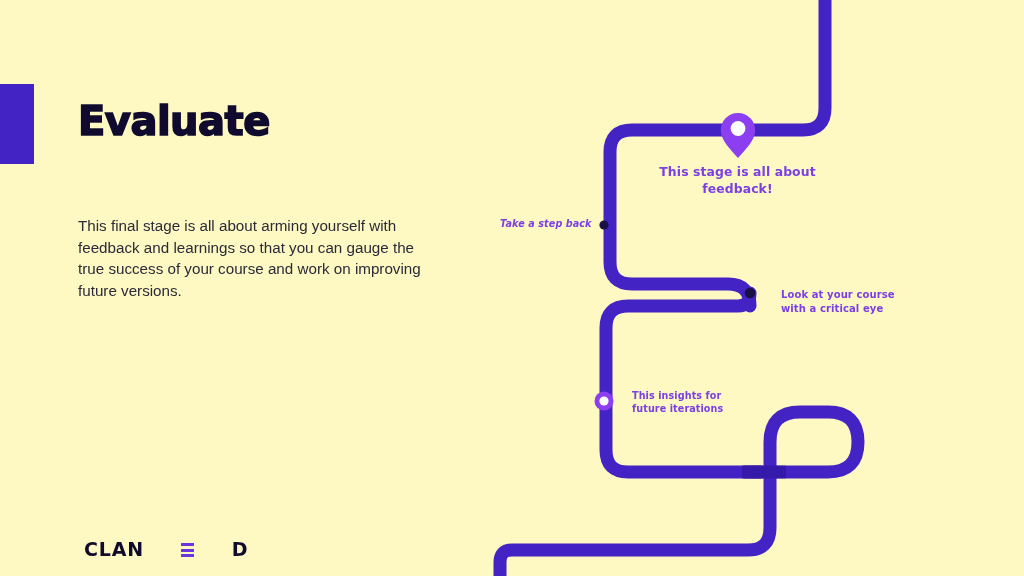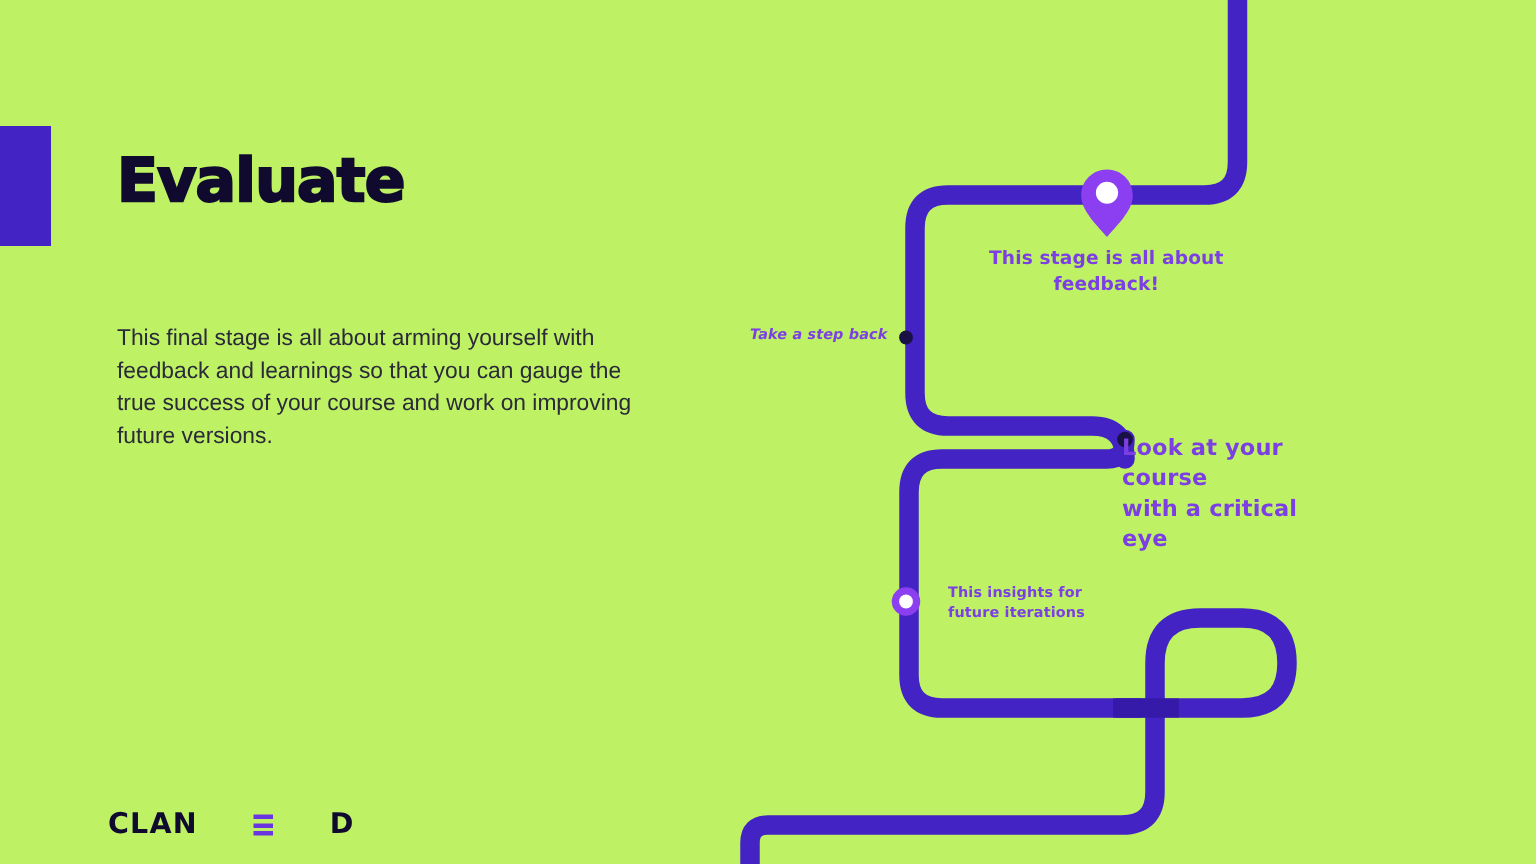--- a/index.html
+++ b/index.html
@@ -15,21 +15,21 @@
     background: #ecebf0;
     font-family: "Liberation Sans", sans-serif;
     position: relative;
   }
 
   .slide {
     position: absolute;
     inset: 0;
     width: 1024px;
     height: 576px;
-    background: #bef264;
+    background: #fef9c3;
     overflow: hidden;
   }
 
   
   .accent-block {
     position: absolute;
     left: 0;
     top: 84px;
     width: 34px;
     height: 80px;
@@ -58,21 +58,21 @@
     font-size: 15.2px;
     line-height: 1.42;
     color: #2a2a38;
     font-family: "Liberation Sans", sans-serif;
     margin-top: 40px;
   }
 
   
   .logo {
     position: absolute;
-    left: 72px;
+    left: 84px;
     top: 538px;
     display: flex;
     align-items: center;
     height: 22px;
     gap: 36px;
   }
   .logo-text {
     font-family: "DejaVu Sans", sans-serif;
     font-size: 19px;
     font-weight: 700;
@@ -131,25 +131,25 @@
   .label-stepback {
     left: 500px;
     top: 218px;
     width: 94px;
     text-align: left;
     font-size: 9.6px;
     font-style: italic;
   }
 
   .label-critical {
-    left: 748px;
+    left: 781px;
     top: 288px;
     width: 120px;
     text-align: left;
-    font-size: 15px;
+    font-size: 10px;
   }
 
   .label-insights {
     left: 632px;
     top: 390px;
     width: 120px;
     text-align: left;
     font-size: 9.6px;
   }
 </style>

